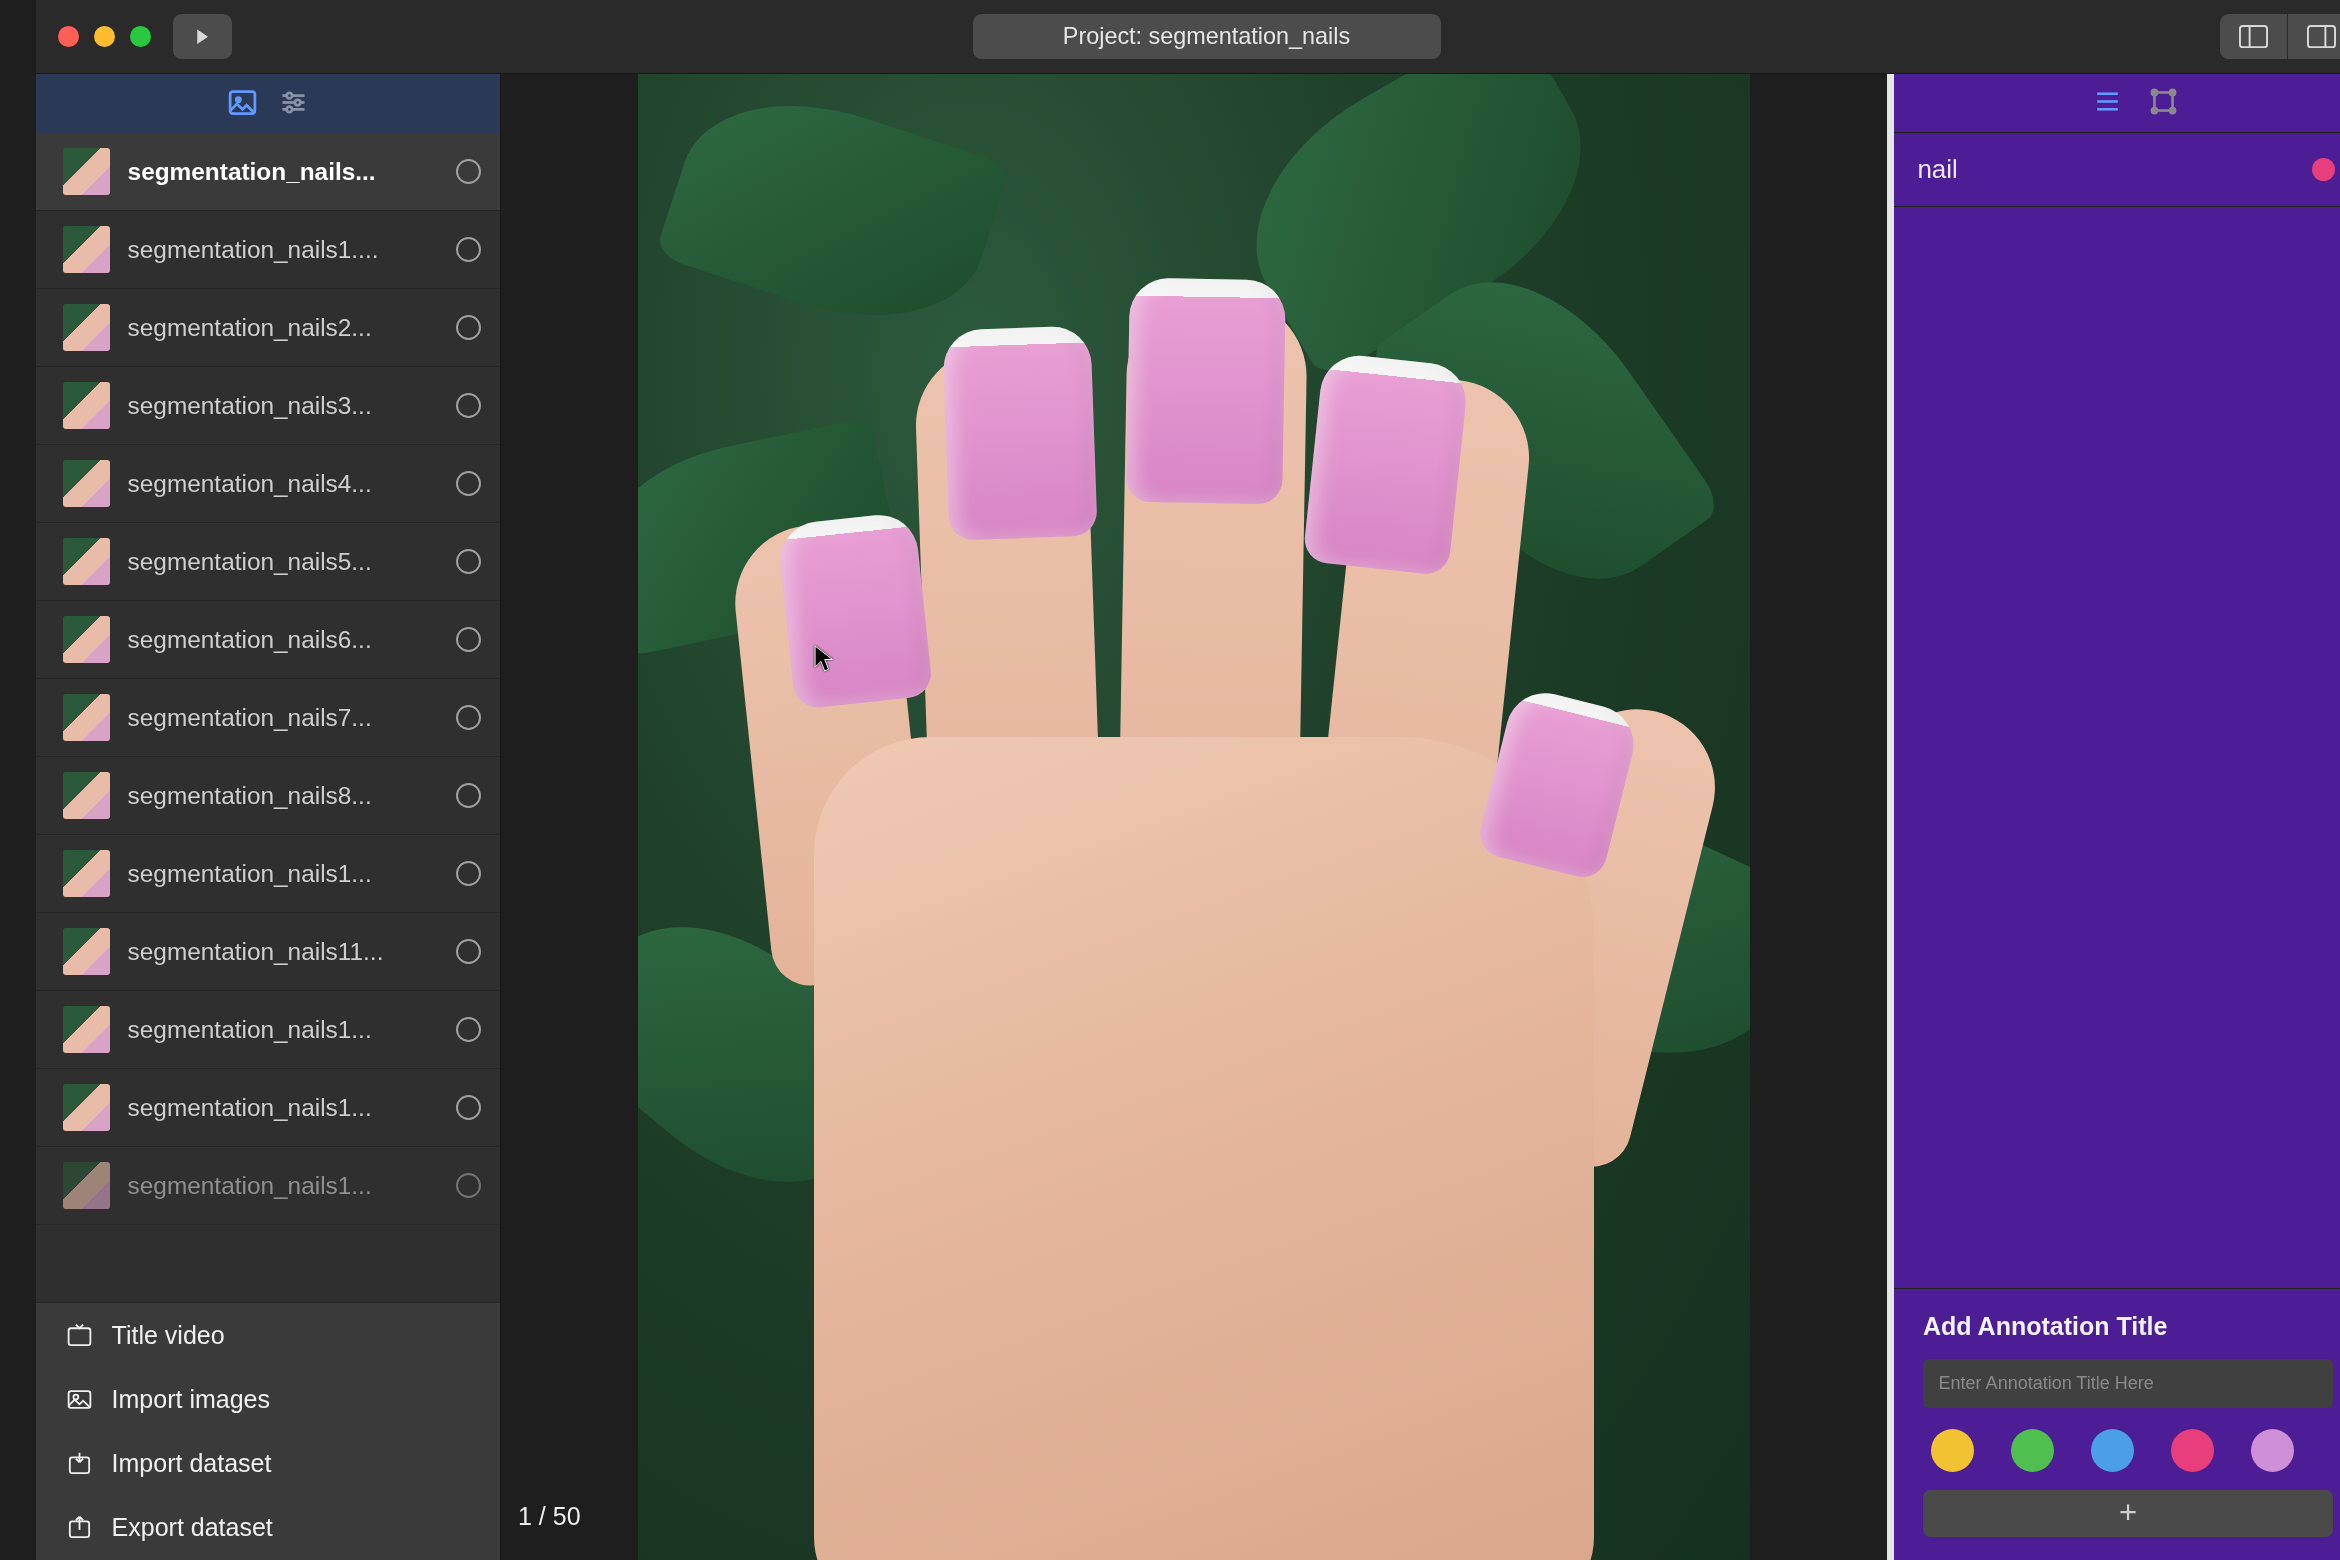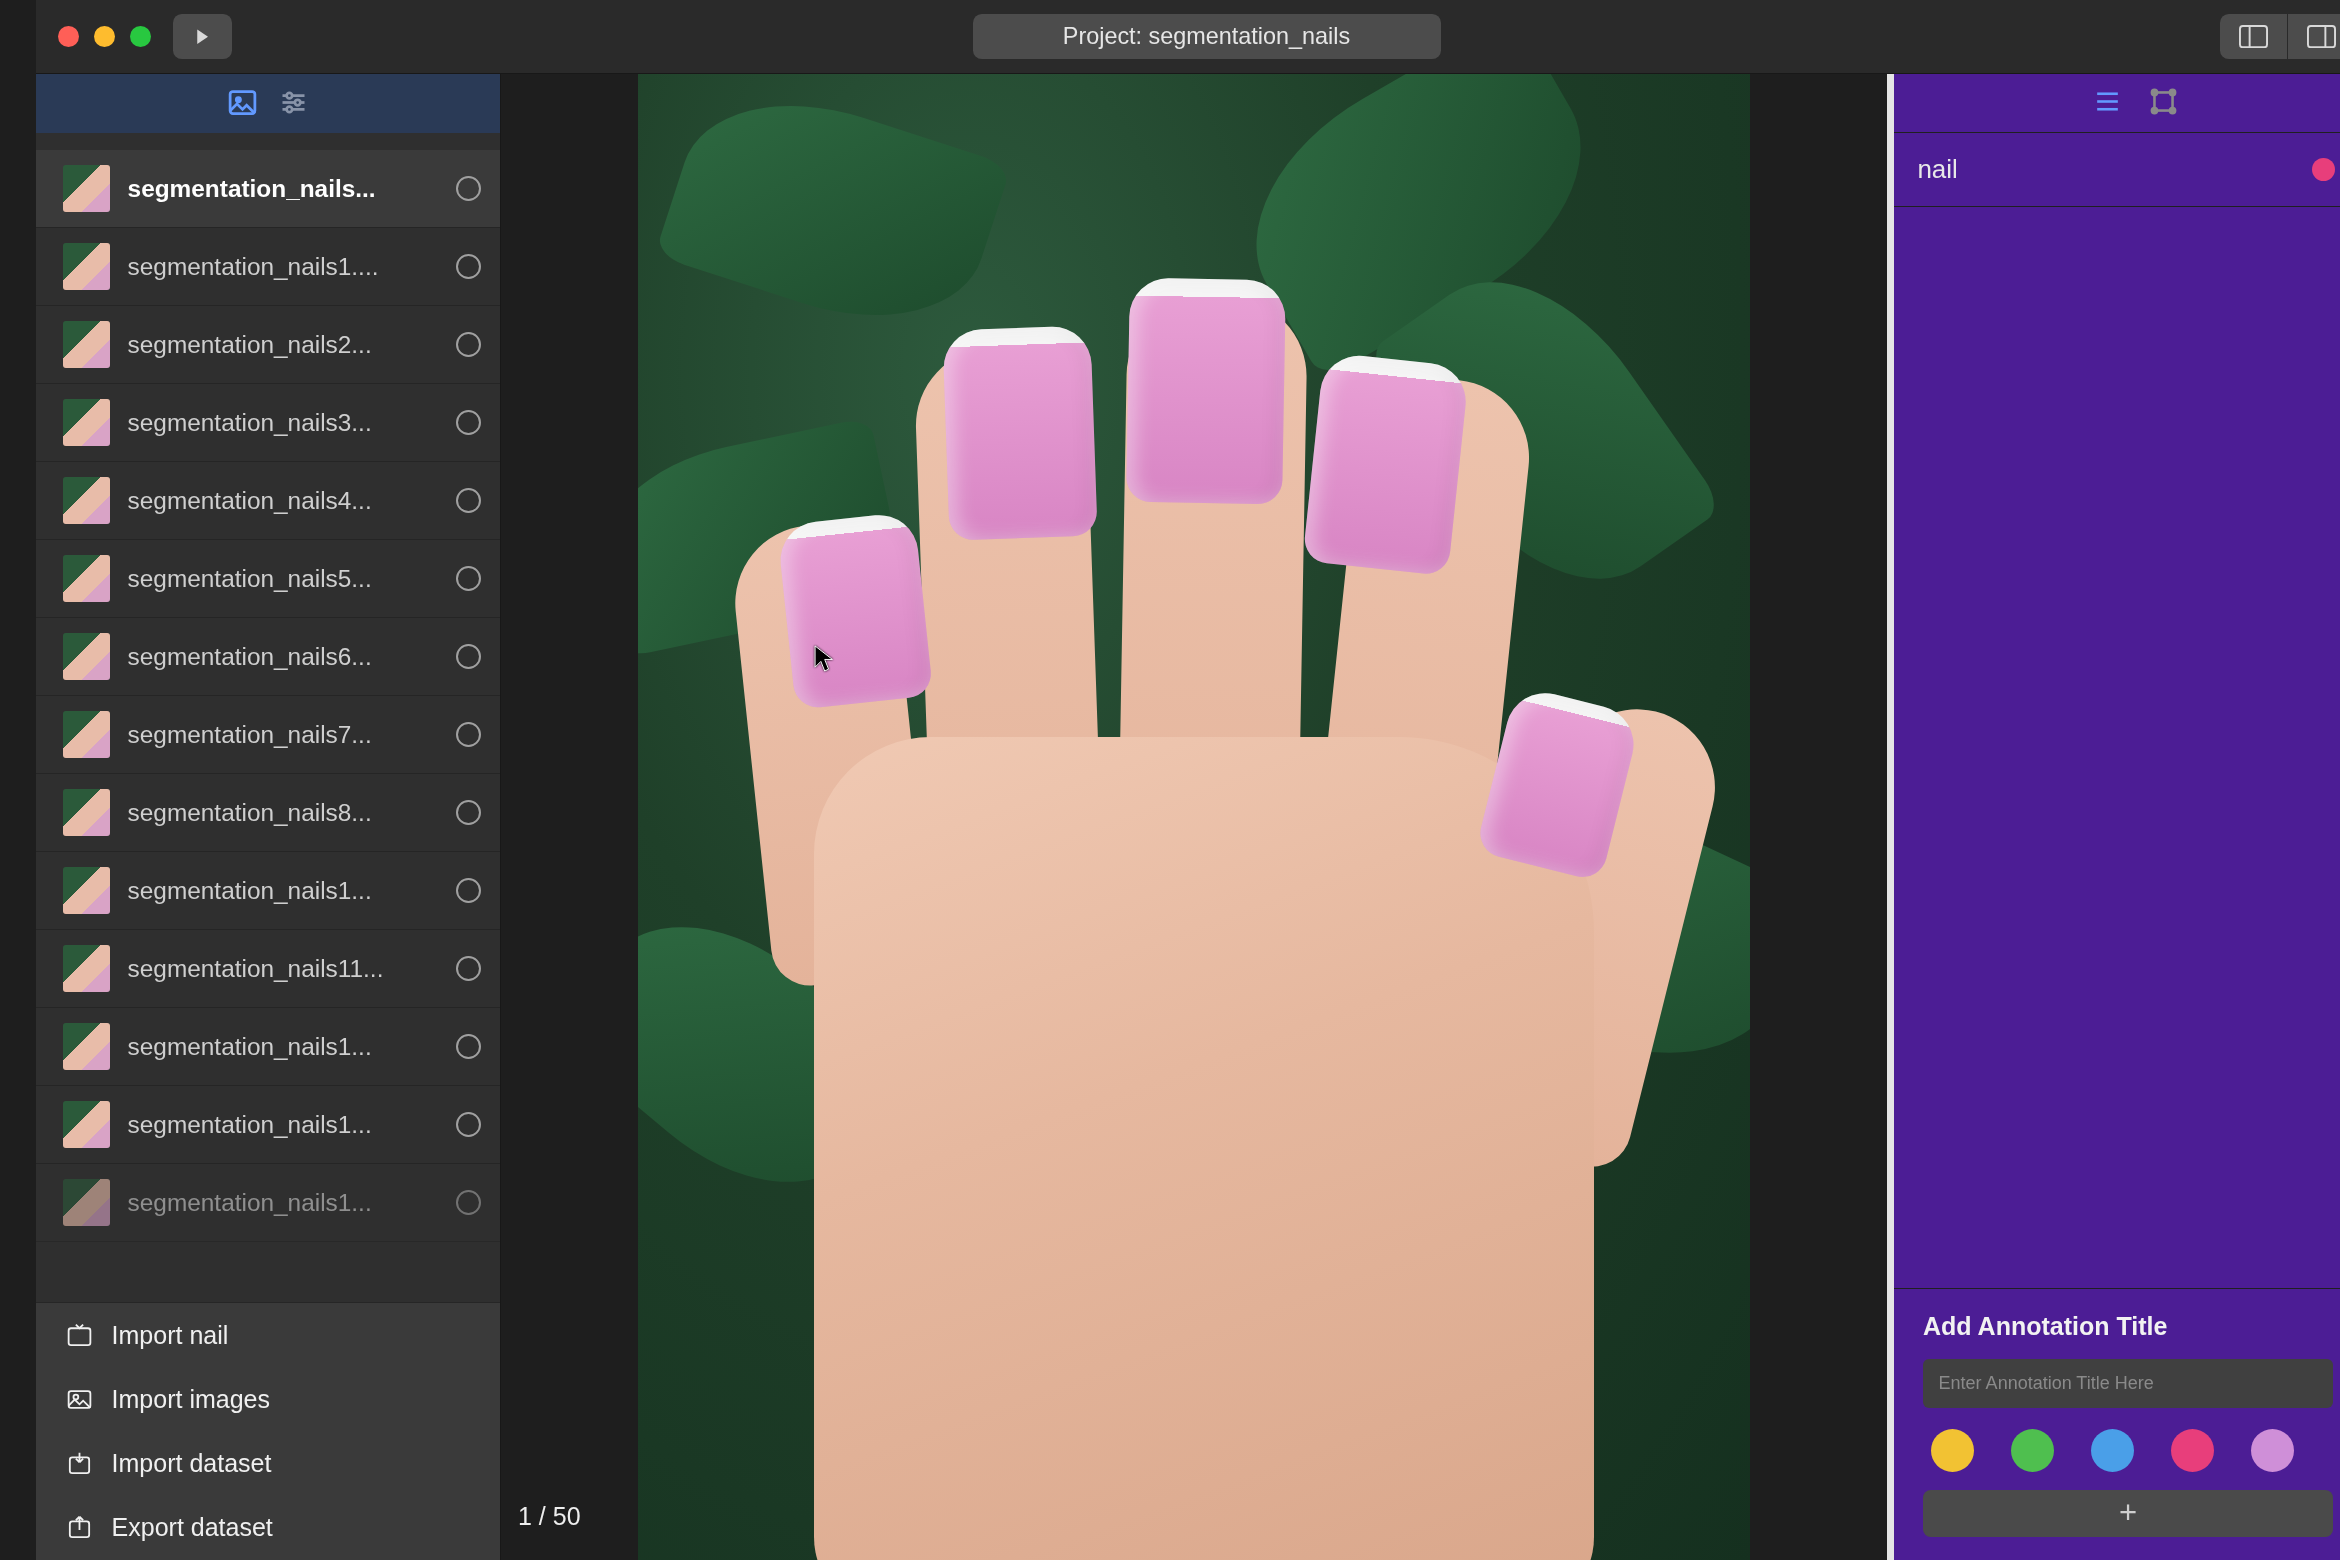--- a/index.html
+++ b/index.html
@@ -73,21 +73,21 @@
   .sidebar-left-tabs {
     height: 59px;
     background: #2a3a56;
     display:flex; align-items:center; justify-content:center; gap:17.6px;
   }
   .sidebar-left-tabs .tab-ic svg { width:33px; height:33px; }
   .tab-ic.active svg { stroke:#6299ff; fill:#6299ff; }
   .tab-ic.inactive svg { stroke:#8893a8; }
 
   .image-list {
-    flex:1; overflow:hidden;margin-top:17px;
+    flex:1; overflow:hidden;
   }
   .img-row {
     display:flex; align-items:center;
     height: 78px;
     padding: 0 19.5px 0 27px;
     border-bottom: 1px solid #252525;
     gap: 17.6px;
     font-size: 24.4px;
     color:#cfcfcf;
   }
@@ -370,21 +370,21 @@
               <div class="status-circle"></div>
             </div>
       </div>
 
       <div class="import-panel">
         <div class="import-row">
           <svg viewBox="0 0 24 24">
                 <rect x="3" y="6" width="18" height="14" rx="2"></rect>
                 <path d="M9 3l3 3 3-3"></path>
               </svg>
-          <span>Import nail</span>
+          <span>Title video</span>
         </div>
         <div class="import-row">
           <svg viewBox="0 0 24 24">
                 <rect x="3" y="5" width="18" height="14" rx="2"></rect>
                 <circle cx="9" cy="10" r="2"></circle>
                 <path d="M3 17l5-5 4 4 3-3 6 6"></path>
               </svg>
           <span>Import images</span>
         </div>
         <div class="import-row">

